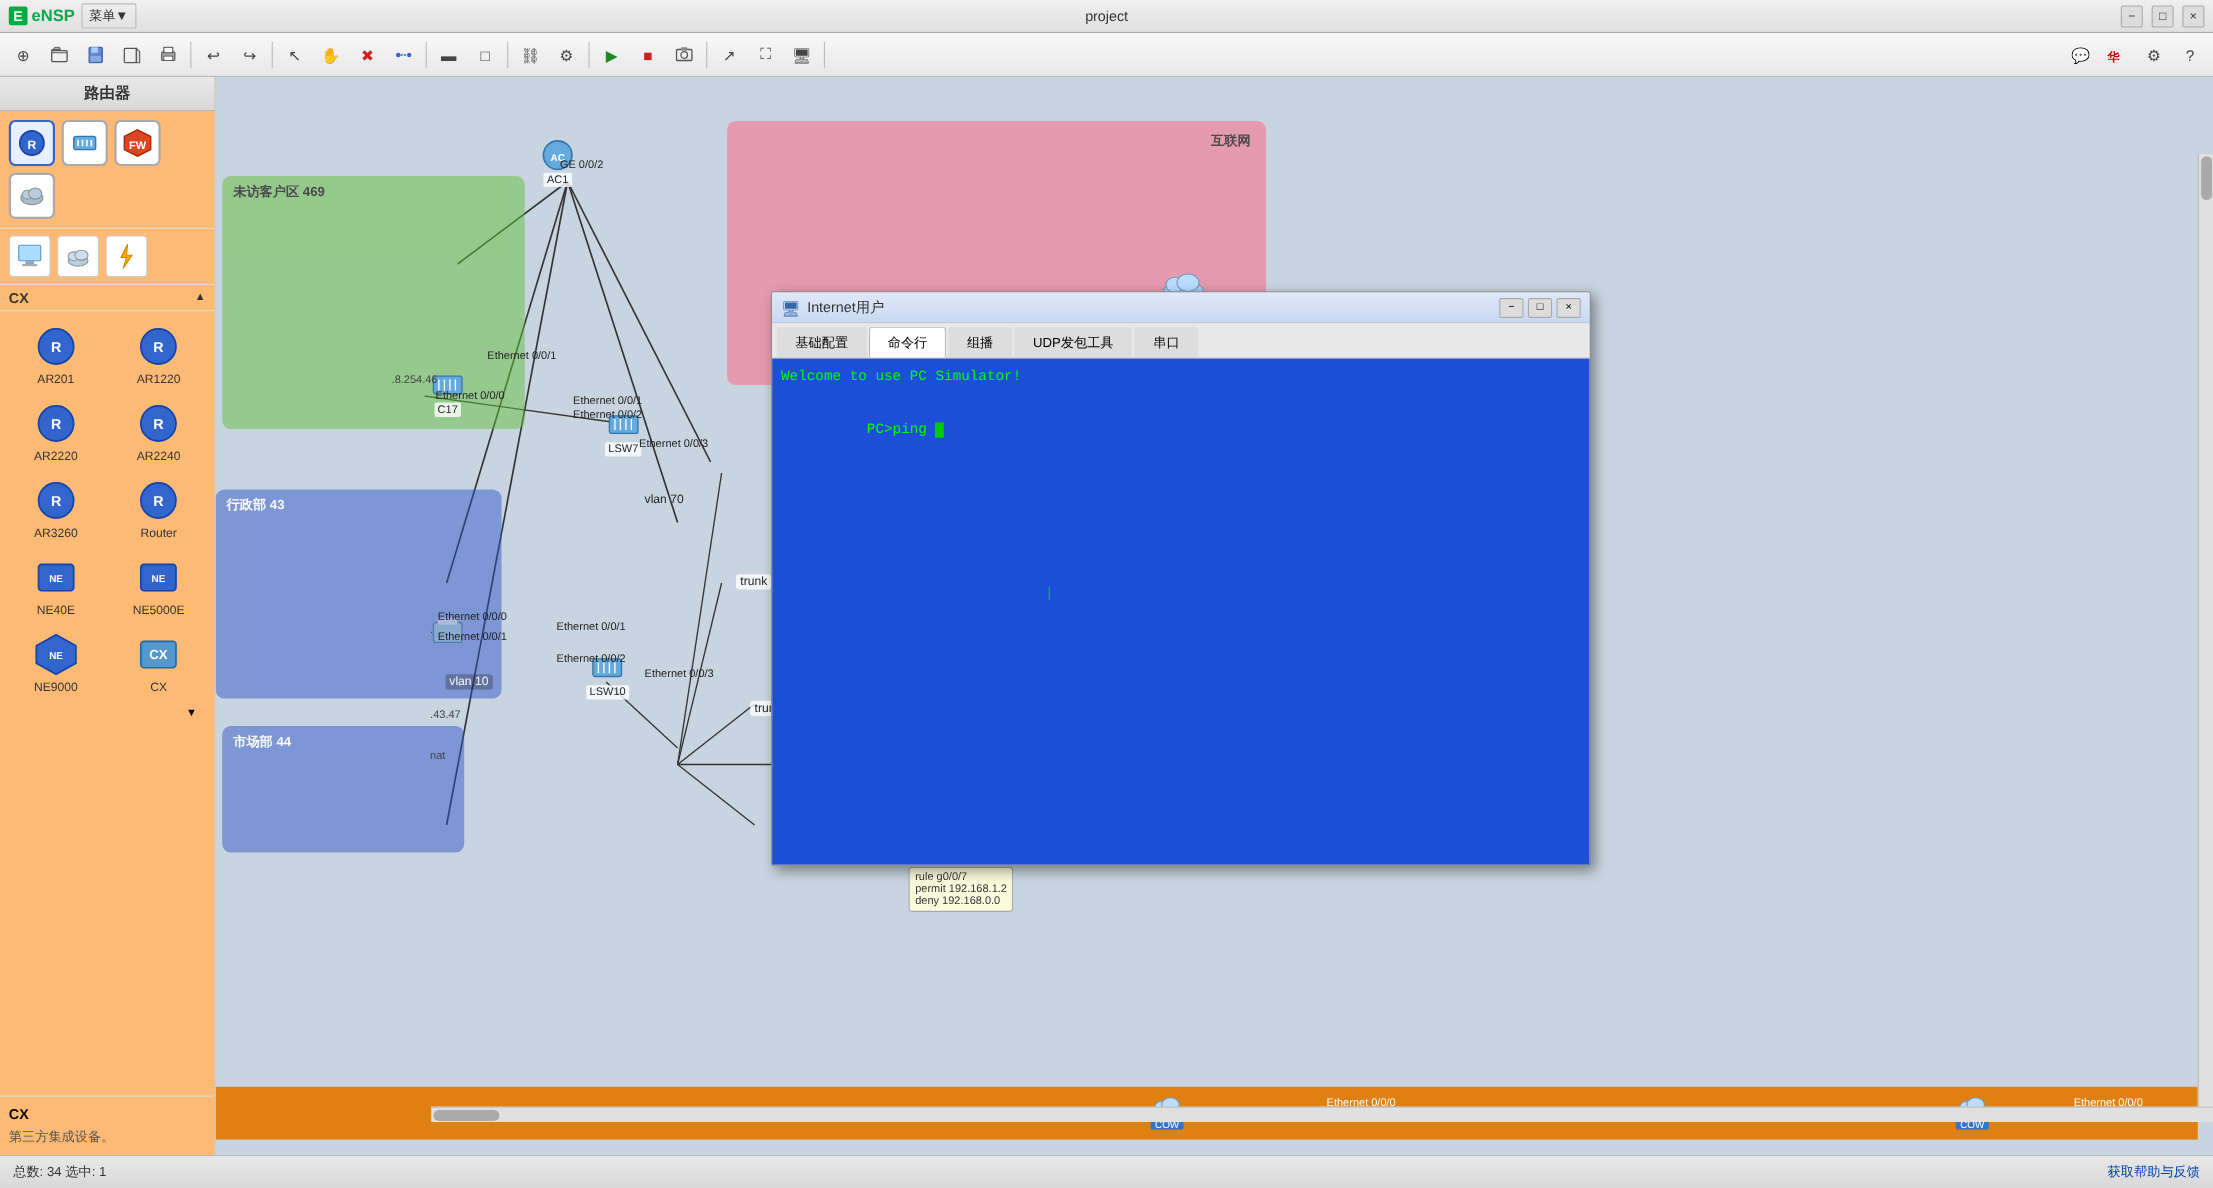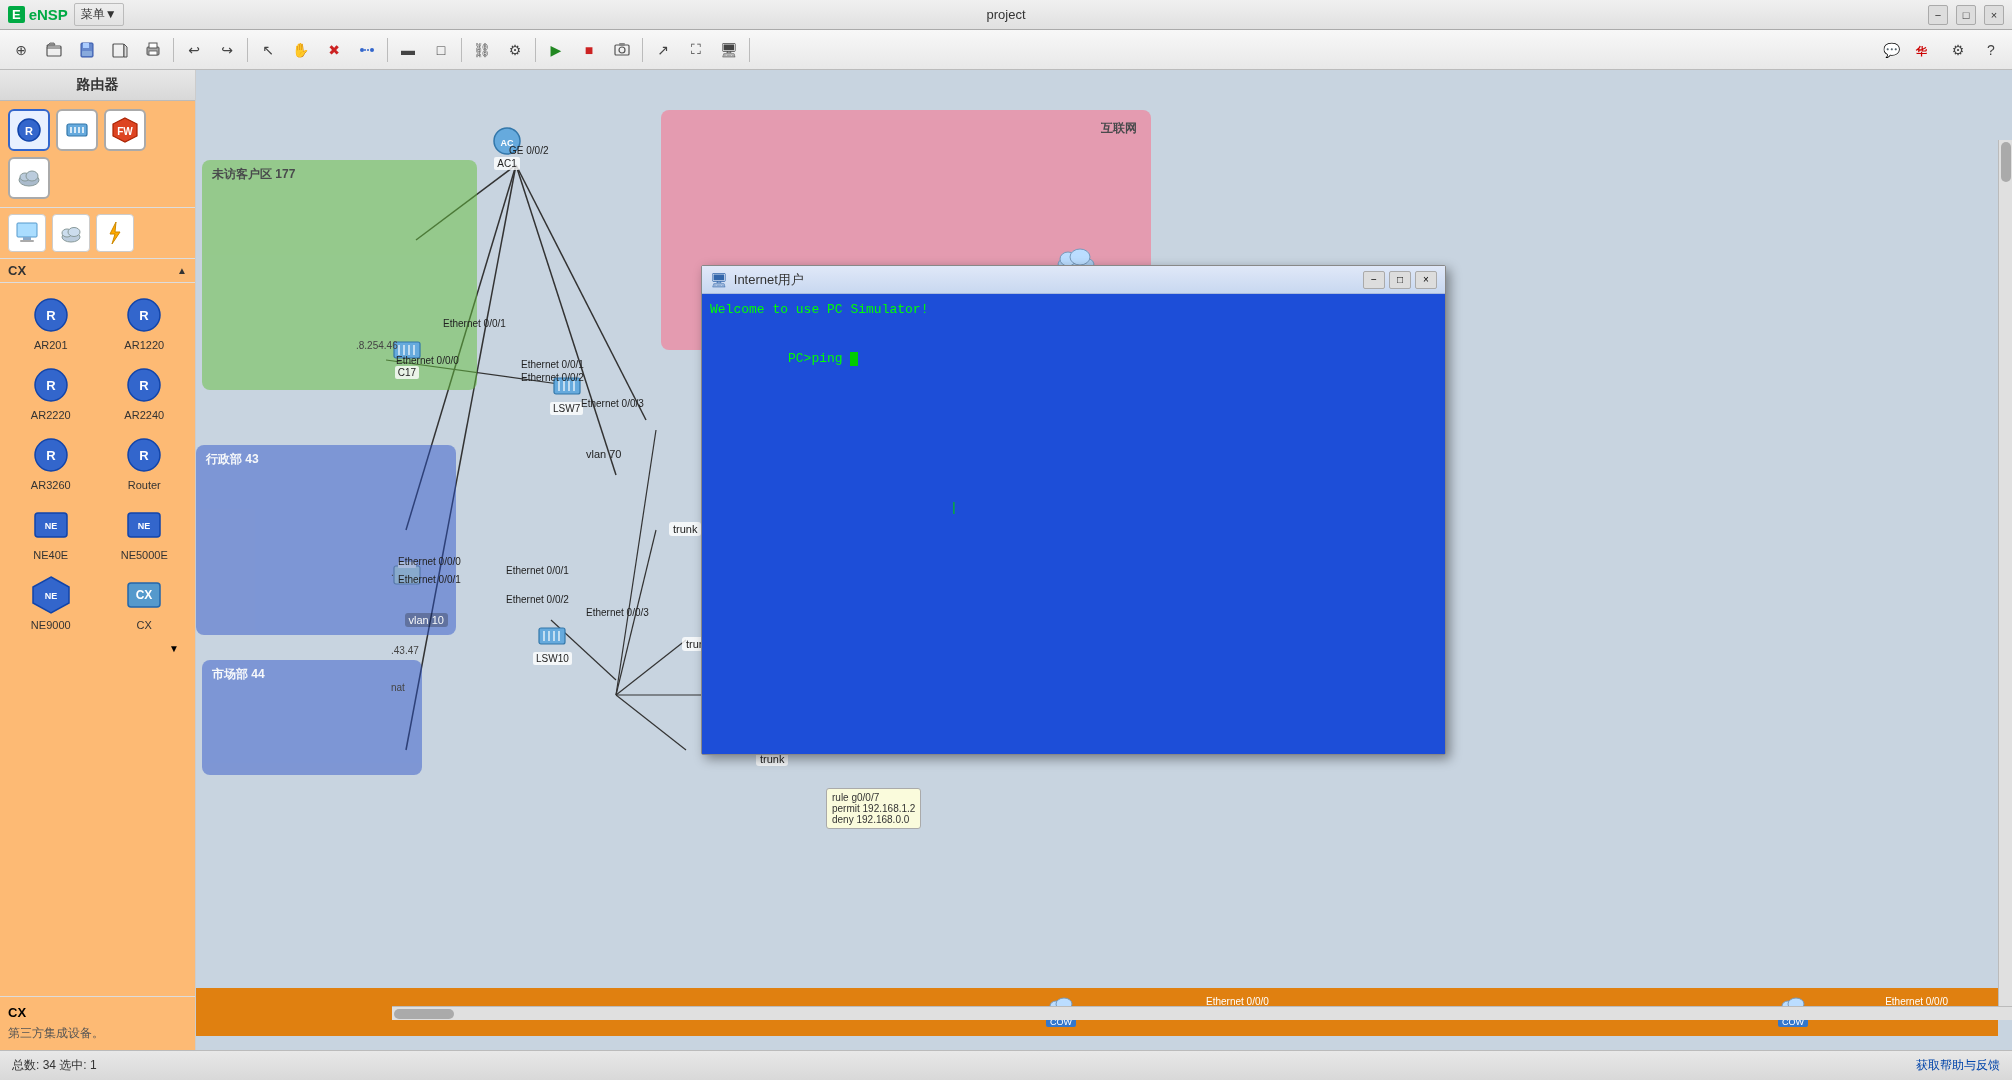--- a/index.html
+++ b/index.html
@@ -420,21 +420,21 @@
 
       <line x1="420" y1="625" x2="460" y2="360" stroke="#333" stroke-width="1.2"></line>
       <line x1="420" y1="625" x2="460" y2="460" stroke="#333" stroke-width="1.2"></line>
       <line x1="420" y1="625" x2="490" y2="570" stroke="#333" stroke-width="1.2"></line>
       <line x1="420" y1="625" x2="490" y2="680" stroke="#333" stroke-width="1.2"></line>
       <line x1="420" y1="625" x2="675" y2="625" stroke="#333" stroke-width="1.2"></line>
 
     </svg>
 
     <div class="zone" style="background:rgba(100,190,60,0.6);left:6px;top:90px;width:275px;height:230px;border-radius:8px;">
-      <div class="zone-label" style="top:6px;left:10px;">未访客户区 177</div>
+      <div class="zone-label" style="top:6px;left:10px;">未访客户区 469</div>
     </div>
     <div class="zone" style="background:rgba(40,80,200,0.55);left:0;top:375px;width:260px;height:190px;border-radius:8px;">
       <div class="zone-label" style="top:6px;left:10px;color:white;">行政部 43</div>
       <div style="position:absolute;bottom:8px;right:8px;font-size:11px;color:white;background:rgba(0,0,0,0.3);padding:1px 4px;border-radius:3px;">vlan 10</div>
     </div>
     <div class="zone" style="background:rgba(40,80,200,0.55);left:6px;top:590px;width:220px;height:115px;border-radius:8px;">
       <div class="zone-label" style="top:6px;left:10px;color:white;">市场部 44</div>
     </div>
     <div class="zone" style="background:rgba(255,100,130,0.6);left:465px;top:40px;width:490px;height:240px;border-radius:8px;">
       <div class="zone-label" style="top:10px;right:14px;">互联网</div>
@@ -503,21 +503,21 @@
 
     <div style="position:absolute;left:666px;top:464px;font-size:10px;color:#222;line-height:1.6;">
       <div>vlan</div>
         <div>vlan</div>
         <div>vlan</div>
         <div>vlan</div>
         <div>vlan</div>
         <div>vlan</div>
     </div>
 
-    <div class="net-node" style="left:337px;top:550px;justify-content:center;">
+    <div class="net-node" style="left:337px;top:521px;justify-content:center;">
       <svg width="32" height="32" viewBox="0 0 32 32">
         <rect x="3" y="8" width="26" height="16" rx="2" fill="#66aadd" stroke="#3377aa" stroke-width="1.2"></rect>
         <line x1="8" y1="11" x2="8" y2="21" stroke="white" stroke-width="1.2"></line>
         <line x1="13" y1="11" x2="13" y2="21" stroke="white" stroke-width="1.2"></line>
         <line x1="18" y1="11" x2="18" y2="21" stroke="white" stroke-width="1.2"></line>
         <line x1="23" y1="11" x2="23" y2="21" stroke="white" stroke-width="1.2"></line>
       </svg>
       <span class="net-node-label">LSW10</span>
     </div>
     <div style="position:absolute;left:310px;top:495px;font-size:10px;color:#222;">Ethernet 0/0/1</div>
@@ -572,20 +572,27 @@
           <span class="terminal-title-icon">🖥</span>
           <span>Internet用户</span>
         </div>
         <div class="terminal-controls">
           <div class="terminal-ctrl-btn">−</div>
           <div class="terminal-ctrl-btn">□</div>
           <div class="terminal-ctrl-btn close">×</div>
         </div>
       </div>
 
+      <div class="terminal-tabs">
+        <div class="terminal-tab">基础配置</div>
+        <div class="terminal-tab active">命令行</div>
+        <div class="terminal-tab">组播</div>
+        <div class="terminal-tab">UDP发包工具</div>
+        <div class="terminal-tab">串口</div>
+      </div>
 
       <div class="terminal-content">
         <div class="terminal-line">Welcome to use PC Simulator!</div>
         <div class="terminal-line"> </div>
         <div class="terminal-line">
           <span>PC&gt;ping </span><span class="terminal-cursor"></span>
         </div>
         <div class="terminal-line"> </div>
         <div class="terminal-line" style="position:relative;">
           <span style="position:absolute;left:240px;top:100px;color:#00cc00;">|</span>

